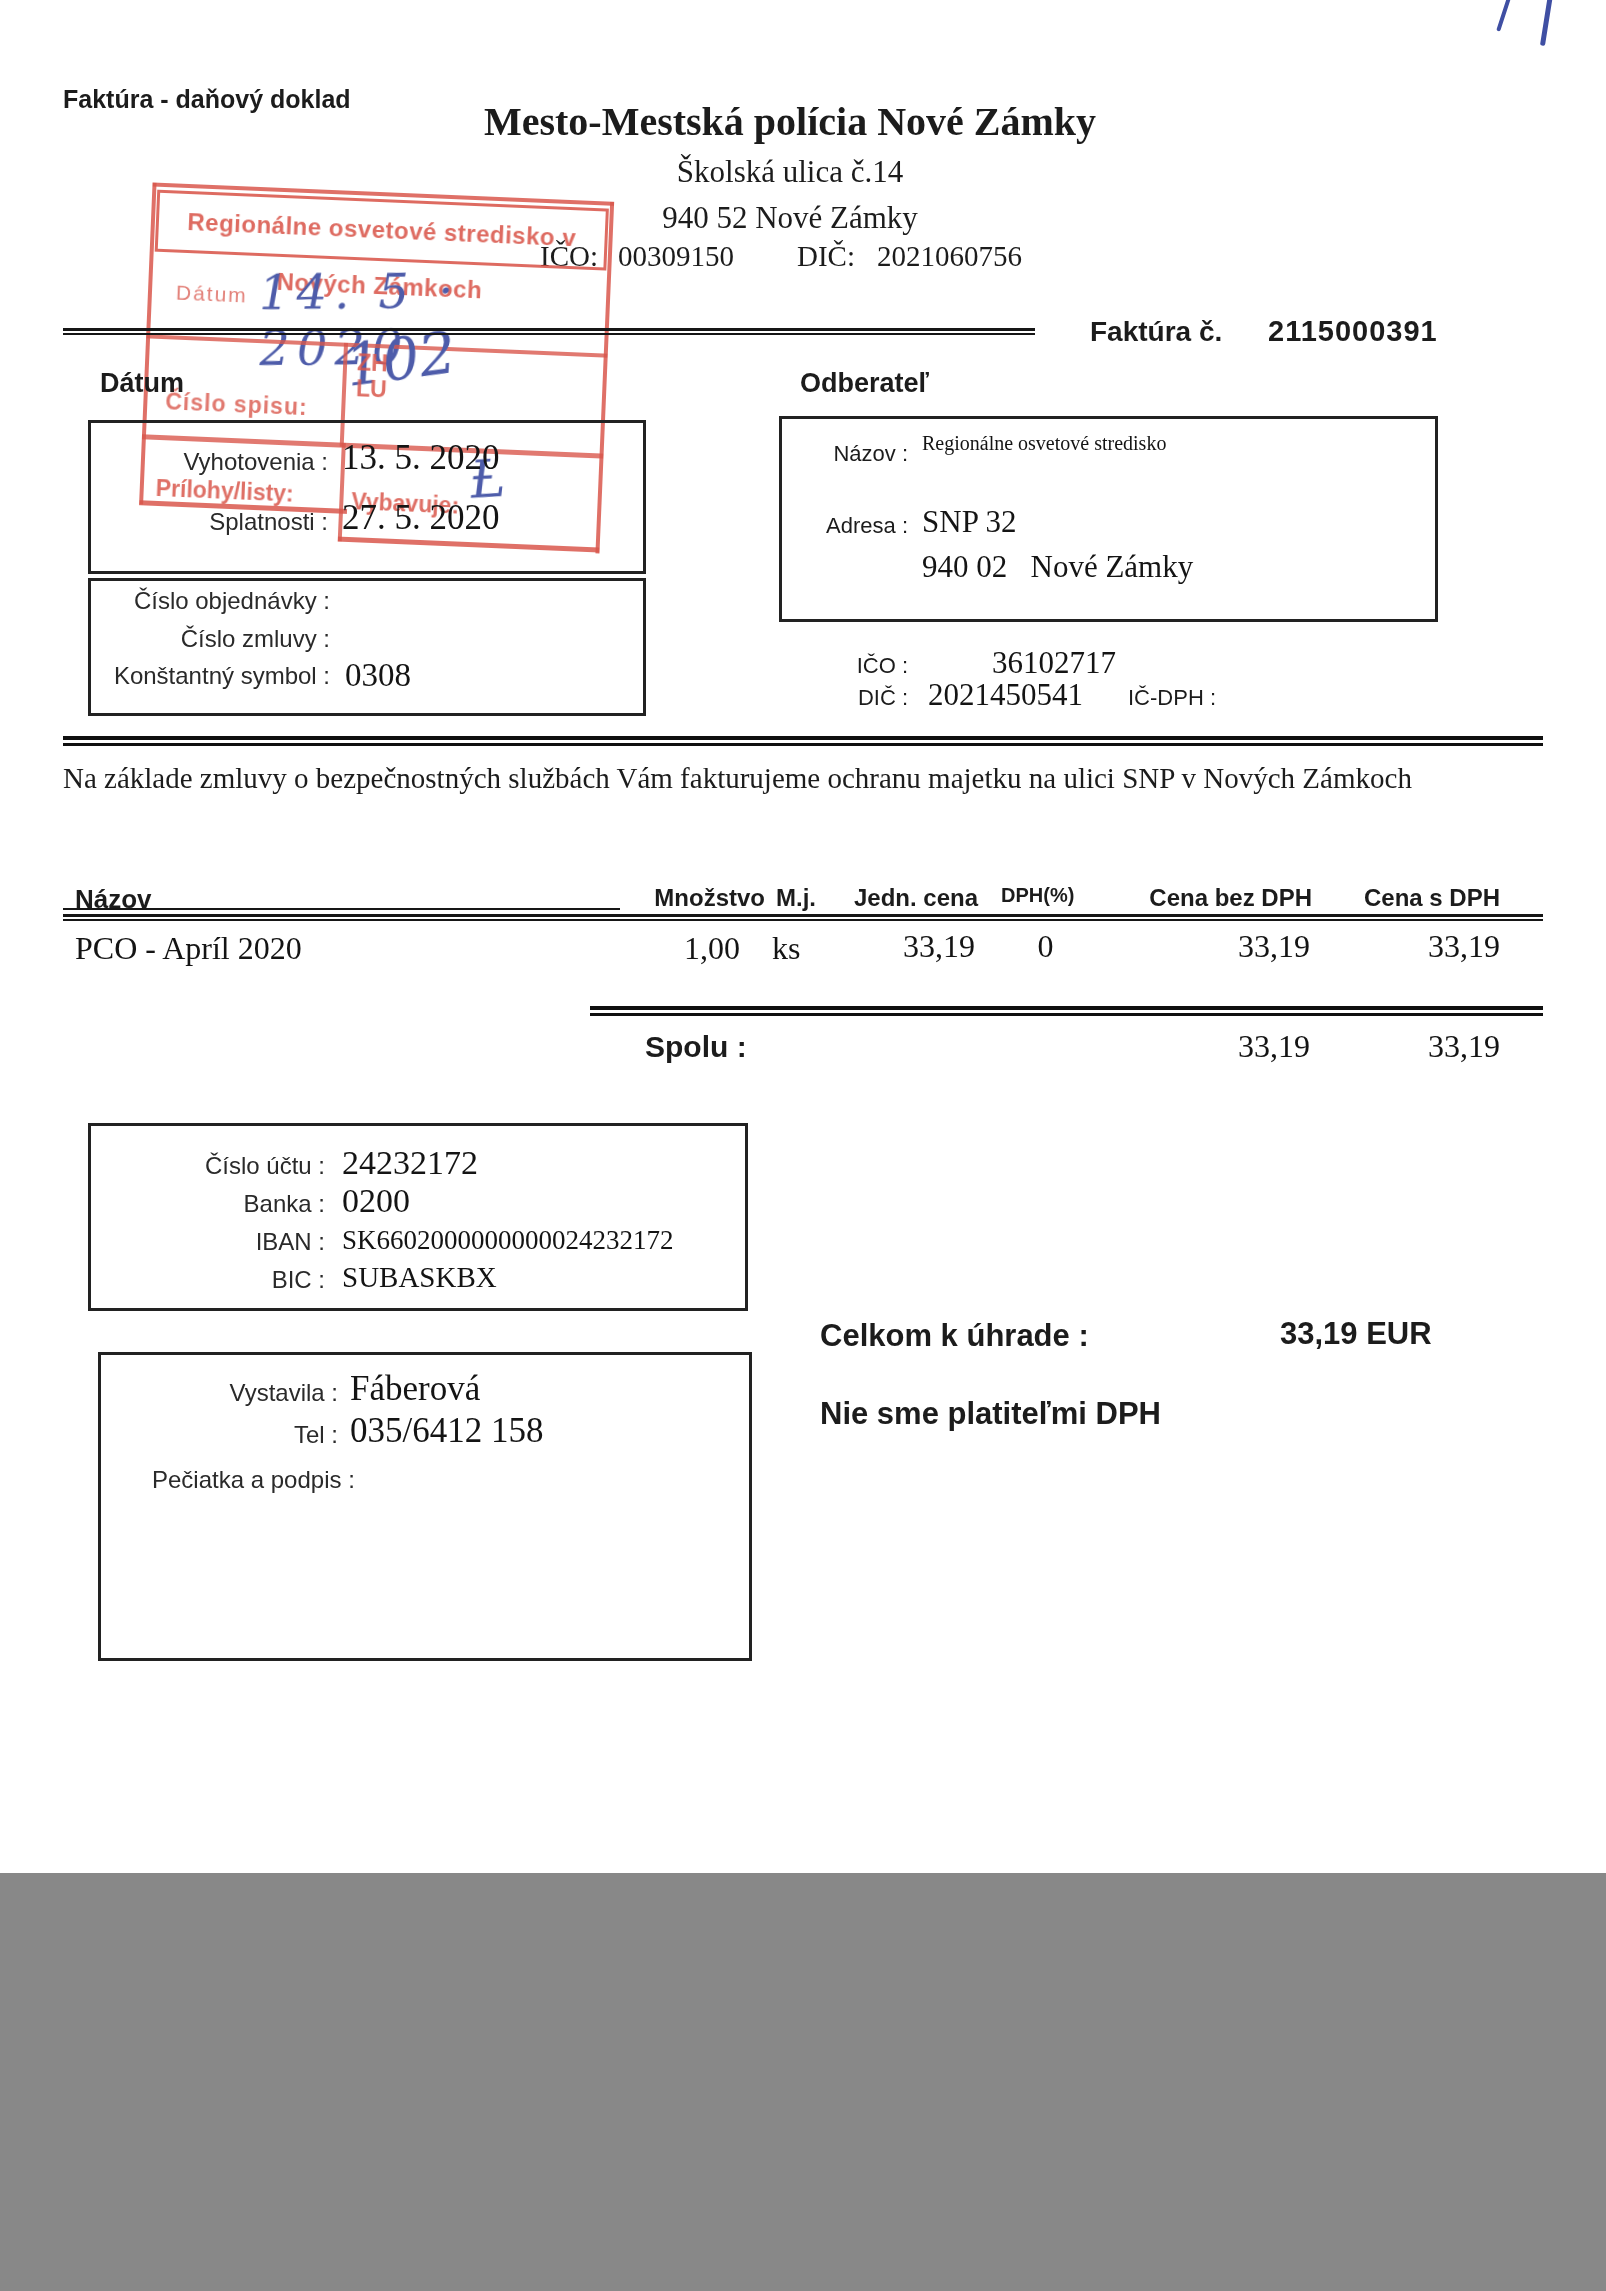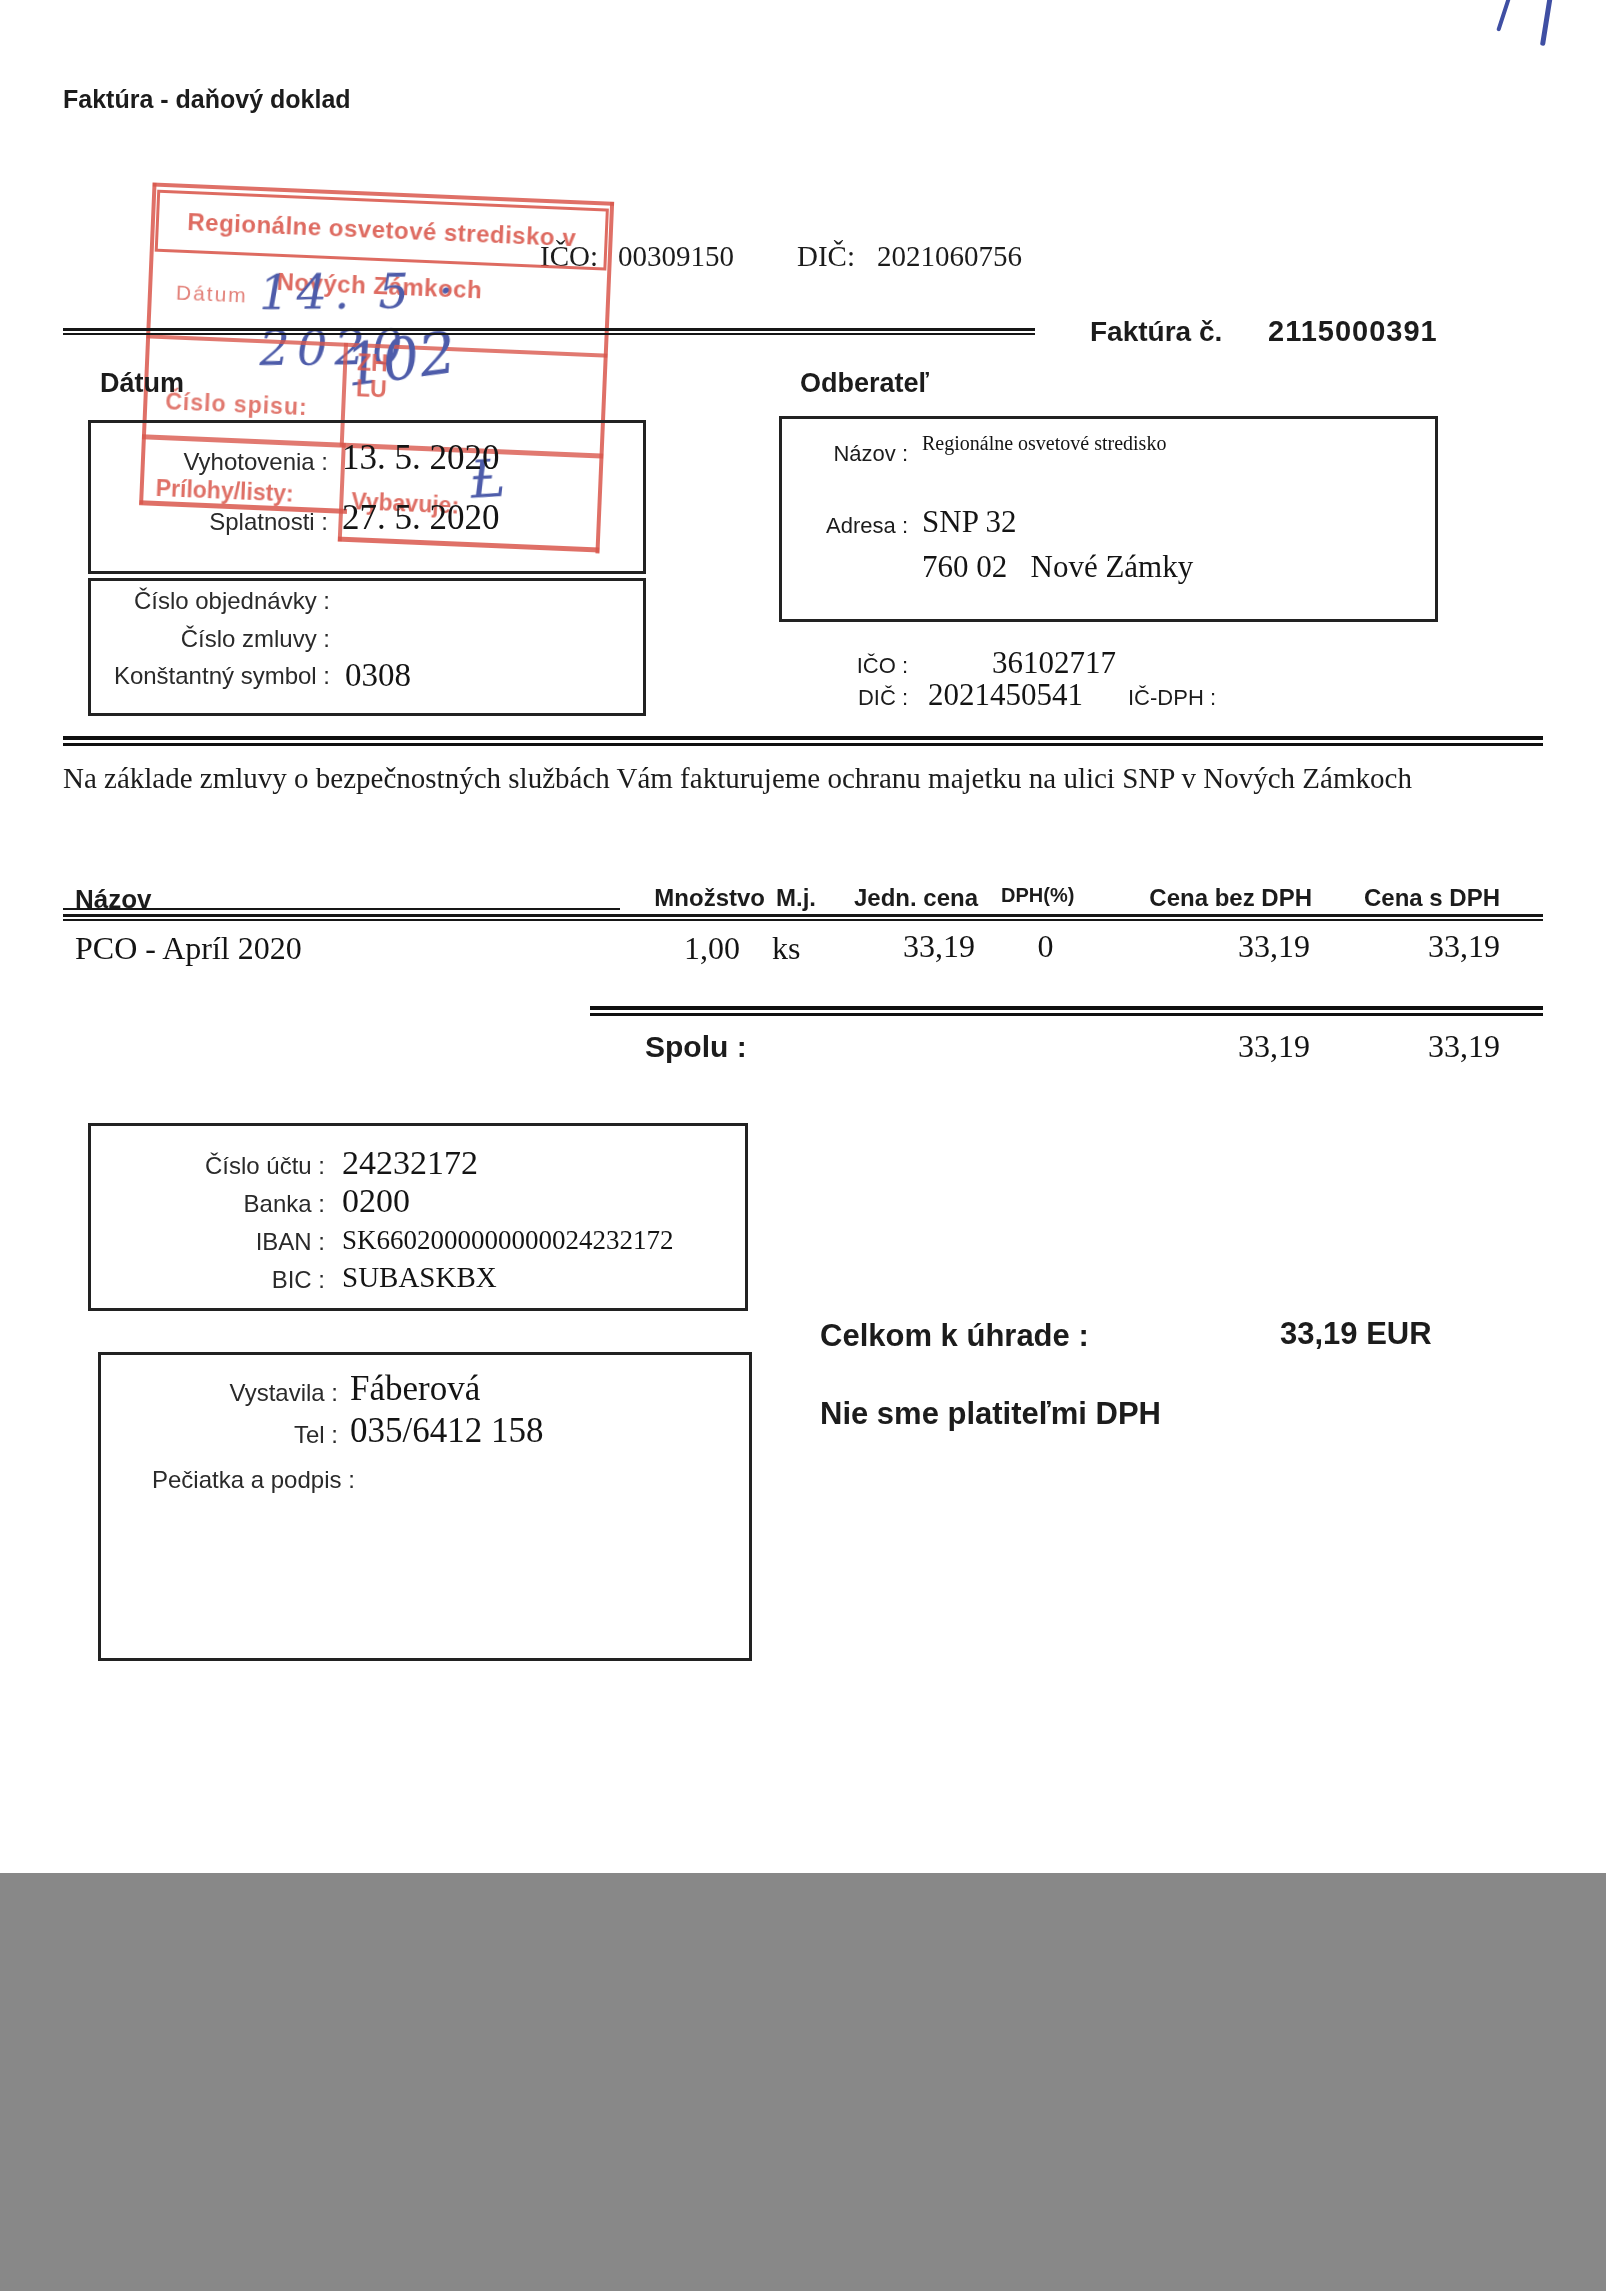--- a/index.html
+++ b/index.html
@@ -27,20 +27,25 @@
 </head>
 <body>
 
 <div class="page">
 
   <div class="abs" style="left:1502px;top:-6px;width:4px;height:38px;background:#3f4fa3;transform:rotate(18deg);border-radius:2px;"></div>
   <div class="abs" style="left:1544px;top:-6px;width:5px;height:52px;background:#3f4fa3;transform:rotate(9deg);border-radius:2px;"></div>
 
   <div class="abs sans b" style="left:63px;top:85px;font-size:25px;">Faktúra - daňový doklad</div>
 
+  <div class="abs ct" style="left:420px;top:98px;width:740px;">
+    <div class="serif b" style="font-size:40px;">Mesto-Mestská polícia Nové Zámky</div>
+    <div class="serif" style="font-size:31px;margin-top:9px;">Školská ulica č.14</div>
+    <div class="serif" style="font-size:31px;margin-top:10px;">940 52 Nové Zámky</div>
+  </div>
   <span class="abs serif" style="left:540px;top:240px;font-size:29px;">IČO:</span>
   <span class="abs serif" style="left:618px;top:240px;font-size:29px;">00309150</span>
   <span class="abs serif" style="left:797px;top:240px;font-size:29px;">DIČ:</span>
   <span class="abs serif" style="left:877px;top:240px;font-size:29px;">2021060756</span>
 
   <div class="abs stamp" style="left:145px;top:192px;width:462px;height:352px;transform:rotate(2.4deg);z-index:1;">
     <div class="abs redbg" style="left:0;top:0;width:100%;height:4px;opacity:.85;"></div>
     <div class="abs redbg" style="left:0;top:0;width:4px;height:322px;opacity:.85;"></div>
     <div class="abs redbg" style="right:0;top:0;width:4px;height:352px;opacity:.85;"></div>
     <div class="abs redbg" style="left:0;top:318px;width:208px;height:5px;opacity:.85;"></div>
@@ -84,21 +89,21 @@
   <div class="abs lbl rt" style="left:100px;top:625px;width:230px;z-index:2;">Číslo zmluvy :</div>
   <div class="abs lbl rt" style="left:100px;top:662px;width:230px;z-index:2;">Konštantný symbol :</div>
   <div class="abs val" style="left:345px;top:657px;font-size:33px;z-index:2;">0308</div>
 
   <div class="abs sans b" style="left:800px;top:368px;font-size:27px;z-index:2;">Odberateľ</div>
   <div class="abs box" style="left:779px;top:416px;width:653px;height:200px;z-index:2;"></div>
   <div class="abs rt" style="left:790px;top:441px;width:118px;font-size:22px;z-index:2;">Názov :</div>
   <div class="abs val" style="left:922px;top:432px;font-size:20px;z-index:2;">Regionálne osvetové stredisko</div>
   <div class="abs rt" style="left:790px;top:513px;width:118px;font-size:22px;z-index:2;">Adresa :</div>
   <div class="abs val" style="left:922px;top:504px;font-size:31px;z-index:2;">SNP 32</div>
-  <div class="abs val pre" style="left:922px;top:549px;font-size:31px;z-index:2;">760 02   Nové Zámky</div>
+  <div class="abs val pre" style="left:922px;top:549px;font-size:31px;z-index:2;">940 02   Nové Zámky</div>
   <div class="abs rt" style="left:800px;top:653px;width:108px;font-size:22px;z-index:2;">IČO :</div>
   <div class="abs val" style="left:960px;top:645px;font-size:31px;z-index:2;margin-left:32px;">36102717</div>
   <div class="abs rt" style="left:800px;top:685px;width:108px;font-size:22px;z-index:2;">DIČ :</div>
   <div class="abs val" style="left:928px;top:677px;font-size:31px;z-index:2;">2021450541</div>
   <div class="abs" style="left:1128px;top:685px;font-size:22px;z-index:2;">IČ-DPH :</div>
 
   <div class="abs rule-thick" style="left:63px;top:736px;width:1480px;"></div>
   <div class="abs serif" style="left:63px;top:757px;width:1450px;font-size:29px;line-height:1.5;">Na základe zmluvy o bezpečnostných službách Vám  fakturujeme ochranu majetku na ulici SNP v Nových Zámkoch</div>
 
   <div class="abs sans b" style="left:75px;top:884px;font-size:26px;">Názov</div>

